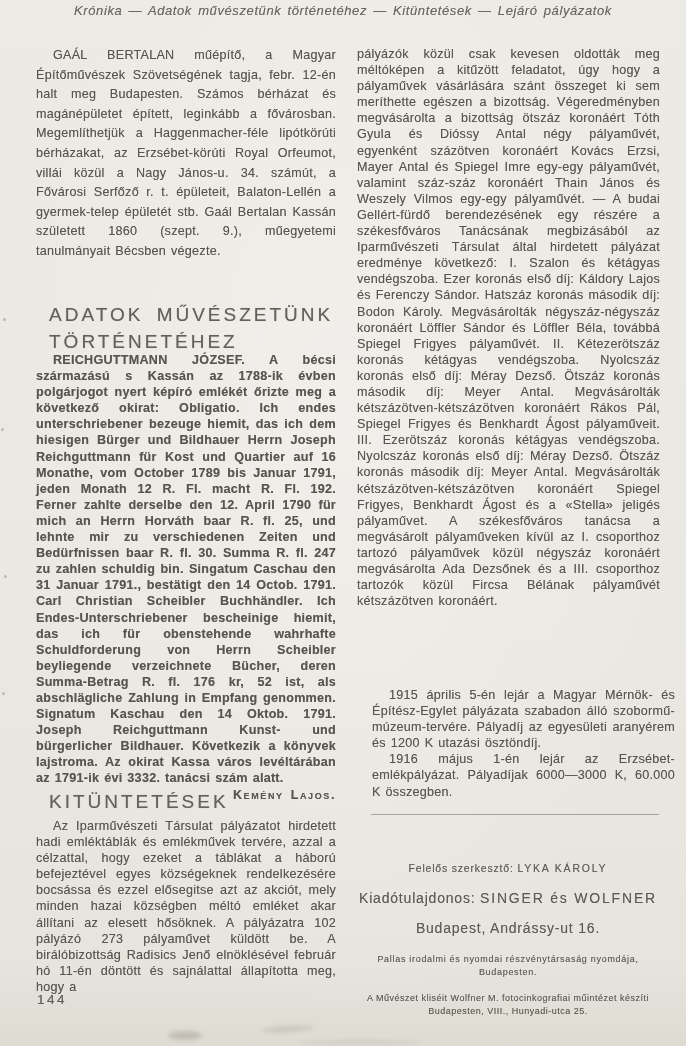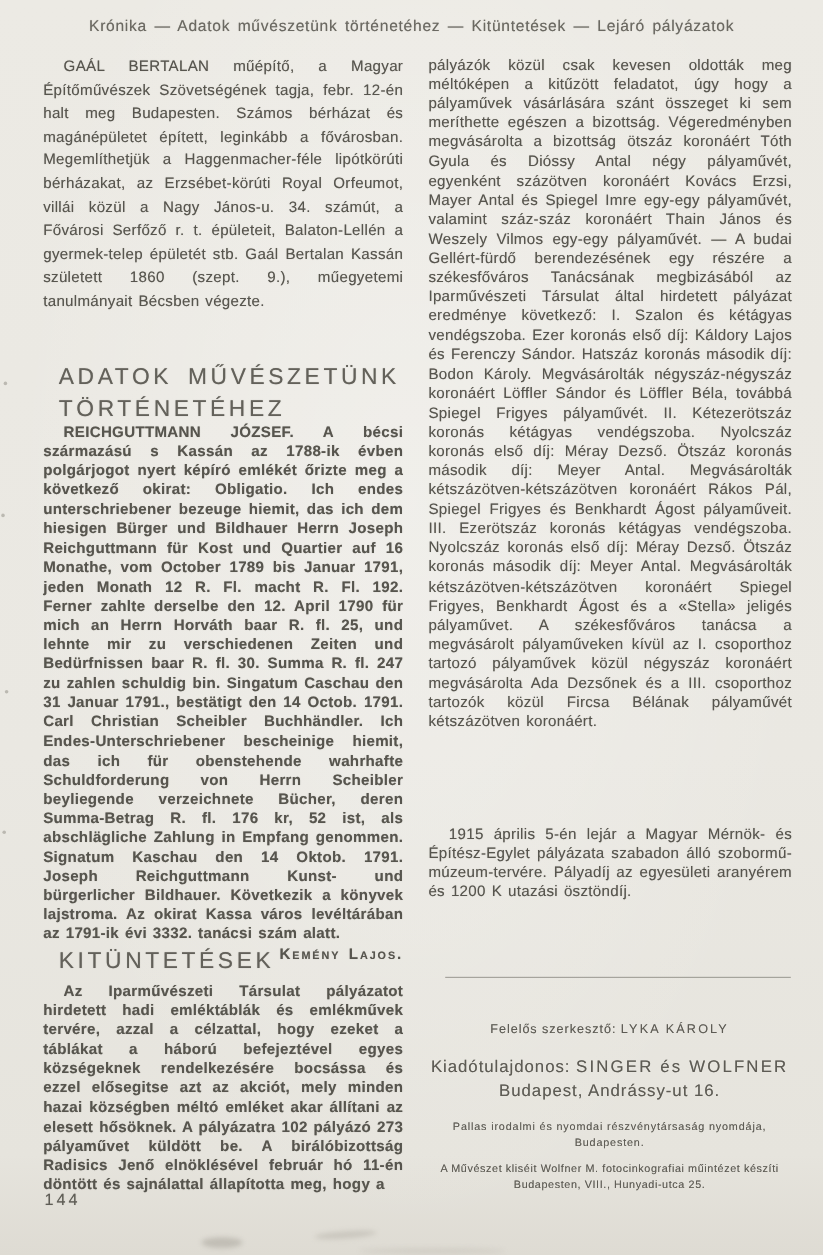--- a/index.html
+++ b/index.html
@@ -11,22 +11,23 @@
     background:
       radial-gradient(ellipse at 50% 40%, rgba(255,255,255,0.28), rgba(0,0,0,0) 70%),
       linear-gradient(180deg, #eceae4 0%, #eae8e2 60%, #e6e4dd 92%, #dedbd3 100%);
     font-family: "Liberation Sans", sans-serif;
     color: #58564f;
     overflow: hidden;
   }
   .abs { position: absolute; }
 
   .running-header {
-    top: 14px; left: 0; width: 100%;
+    top: 3px; left: 0; width: 100%;
     text-align: center;
+    font-style: italic;
     font-size: 13px;
     letter-spacing: 0.6px;
     word-spacing: 2px;
     color: #6b6962;
     text-shadow: 0 0 0.6px rgba(100,98,90,0.55);
   }
 
   .body-text {
     font-size: 12.6px;
     line-height: 16.1px;
@@ -70,21 +71,21 @@
     background: #8f8d85;
     opacity: 0.75;
   }
 
   .imprint {
     top: 848px; left: 340px; width: 336px;
     text-align: center;
     color: #5d5b54;
     text-shadow: 0 0 0.5px rgba(95,93,85,0.5);
   }
-  .imp-line { margin: 4px auto; }
+  .imp-line { margin: 14px auto; }
   .imp-editor { font-size: 10.5px; letter-spacing: 0.8px; margin-bottom: 16px; }
   .imp-publisher { font-size: 14px; letter-spacing: 0.8px; margin-bottom: 3px; }
   .imp-address { font-size: 14px; letter-spacing: 0.8px; margin-bottom: 17px; }
   .imp-printer { font-size: 9px; letter-spacing: 0.7px; max-width: 302px; margin-bottom: 10px; line-height: 12.5px; }
   .imp-plates { font-size: 9px; letter-spacing: 0.5px; max-width: 336px; line-height: 12.5px; }
   .sp-caps { letter-spacing: 1.8px; }
 
   .artifact { position: absolute; pointer-events: none; }
   .smudge1 { left: 168px; top: 1031px; width: 34px; height: 9px; background: #a9a59c; border-radius: 50%; filter: blur(2px); opacity: 0.55; }
   .smudge2 { left: 262px; top: 1026px; width: 52px; height: 6px; background: #b5b1a8; border-radius: 50%; filter: blur(2px); opacity: 0.5; transform: rotate(-4deg); }
@@ -103,33 +104,34 @@
   </div>
 
   <h2 class="abs section-heading" style="left:37px; top:289px; width:300px;">ADATOK MŰVÉSZETÜNK TÖRTÉNETÉHEZ</h2>
 
   <div class="abs" style="left:36px; top:352px; width:300px;font-weight:bold;">
     <p class="body-text indent"><span>REICHGUTTMANN JÓZSEF. A bécsi származású s Kassán az 1788-ik évben polgárjogot nyert képíró emlékét őrizte meg a következő okirat: Obligatio. Ich endes unterschriebener bezeuge hiemit, das ich dem hiesigen Bürger und Bildhauer Herrn Joseph Reichguttmann für Kost und Quartier auf 16 Monathe, vom October 1789 bis Januar 1791, jeden Monath 12 R. Fl. macht R. Fl. 192. Ferner zahlte derselbe den 12. April 1790 für mich an Herrn Horváth baar R. fl. 25, und lehnte mir zu verschiedenen Zeiten und Bedürfnissen baar R. fl. 30. Summa R. fl. 247 zu zahlen schuldig bin. Singatum Caschau den 31 Januar 1791., bestätigt den 14 Octob. 1791. Carl Christian Scheibler Buchhändler. Ich Endes-Unterschriebener bescheinige hiemit, das ich für obenstehende wahrhafte Schuldforderung von Herrn Scheibler beyliegende verzeichnete Bücher, deren Summa-Betrag R. fl. 176 kr, 52 ist, als abschlägliche Zahlung in Empfang genommen. Signatum Kaschau den 14 Oktob. 1791. Joseph Reichguttmann Kunst- und bürgerlicher Bildhauer. Következik a könyvek lajstroma. Az okirat Kassa város levéltárában az 1791-ik évi 3332. tanácsi szám alatt.</span> <span class="author">Kemény Lajos.</span></p>
   </div>
 
   <h2 class="abs section-heading" style="left:37px; top:776px; width:300px;">KITÜNTETÉSEK</h2>
 
-  <div class="abs" style="left:36px; top:818px; width:300px;font-weight:bold;">
+  <div class="abs" style="left:36px; top:818px; width:300px;">
     <p class="body-text indent">Az Iparművészeti Társulat pályázatot hirdetett hadi emléktáblák és emlékművek tervére, azzal a célzattal, hogy ezeket a táblákat a háború befejeztével egyes községeknek rendelkezésére bocsássa és ezzel elősegitse azt az akciót, mely minden hazai községben méltó emléket akar állítani az elesett hősöknek. A pályázatra 102 pályázó 273 pályaművet küldött be. A birálóbizottság Radisics Jenő elnöklésével február hó 11-én döntött és sajnálattal állapította meg, hogy a</p>
   </div>
 
   <div class="abs page-number" style="left:37px; top:992px;">144</div>
 
   <div class="abs" style="left:357px; top:46px; width:303px;">
     <p class="body-text">pályázók közül csak kevesen oldották meg méltóképen a kitűzött feladatot, úgy hogy a pályaművek vásárlására szánt összeget ki sem meríthette egészen a bizottság. Végeredményben megvásárolta a bizottság ötszáz koronáért Tóth Gyula és Dióssy Antal négy pályaművét, egyenként százötven koronáért Kovács Erzsi, Mayer Antal és Spiegel Imre egy-egy pályaművét, valamint száz-száz koronáért Thain János és Weszely Vilmos egy-egy pályaművét. — A budai Gellért-fürdő berendezésének egy részére a székesfőváros Tanácsának megbizásából az Iparművészeti Társulat által hirdetett pályázat eredménye következő: I. Szalon és kétágyas vendégszoba. Ezer koronás első díj: Káldory Lajos és Ferenczy Sándor. Hatszáz koronás második díj: Bodon Károly. Megvásárolták négyszáz-négyszáz koronáért Löffler Sándor és Löffler Béla, továbbá Spiegel Frigyes pályaművét. II. Kétezerötszáz koronás kétágyas vendégszoba. Nyolcszáz koronás első díj: Méray Dezső. Ötszáz koronás második díj: Meyer Antal. Megvásárolták kétszázötven-kétszázötven koronáért Rákos Pál, Spiegel Frigyes és Benkhardt Ágost pályaműveit. III. Ezerötszáz koronás kétágyas vendégszoba. Nyolcszáz koronás első díj: Méray Dezső. Ötszáz koronás második díj: Meyer Antal. Megvásárolták kétszázötven-kétszázötven koronáért Spiegel Frigyes, Benkhardt Ágost és a «Stella» jeligés pályaművet. A székesfőváros tanácsa a megvásárolt pályaműveken kívül az I. csoporthoz tartozó pályaművek közül négyszáz koronáért megvásárolta Ada Dezsőnek és a III. csoporthoz tartozók közül Fircsa Bélának pályaművét kétszázötven koronáért.</p>
   </div>
 
 
-  <div class="abs" style="left:357px; top:687px; width:303px;">
+  <div class="abs" style="left:372px; top:687px; width:303px;">
     <p class="body-text indent" style="margin-bottom:0;">1915 április 5-én lejár a Magyar Mérnök- és Építész-Egylet pályázata szabadon álló szobormű-múzeum-tervére. Pályadíj az egyesületi aranyérem és 1200 K utazási ösztöndíj.</p>
+    <p class="body-text indent">1916 május 1-én lejár az Erzsébet-emlékpályázat. Pályadíjak 6000—3000 K, 60.000 K összegben.</p>
   </div>
 
   <div class="abs imprint-rule"></div>
 
   <div class="abs imprint">
     <div class="imp-line imp-editor"><span>Felelős szerkesztő:</span> <span class="sp-caps">LYKA KÁROLY</span></div>
     <div class="imp-line imp-publisher"><span>Kiadótulajdonos:</span> <span class="sp-caps">SINGER és WOLFNER</span></div>
     <div class="imp-line imp-address">Budapest, Andrássy-ut 16.</div>
     <div class="imp-line imp-printer">Pallas irodalmi és nyomdai részvénytársaság nyomdája, Budapesten.</div>
     <div class="imp-line imp-plates">A Művészet kliséit Wolfner M. fotocinkografiai műintézet készíti Budapesten, VIII., Hunyadi-utca 25.</div>

